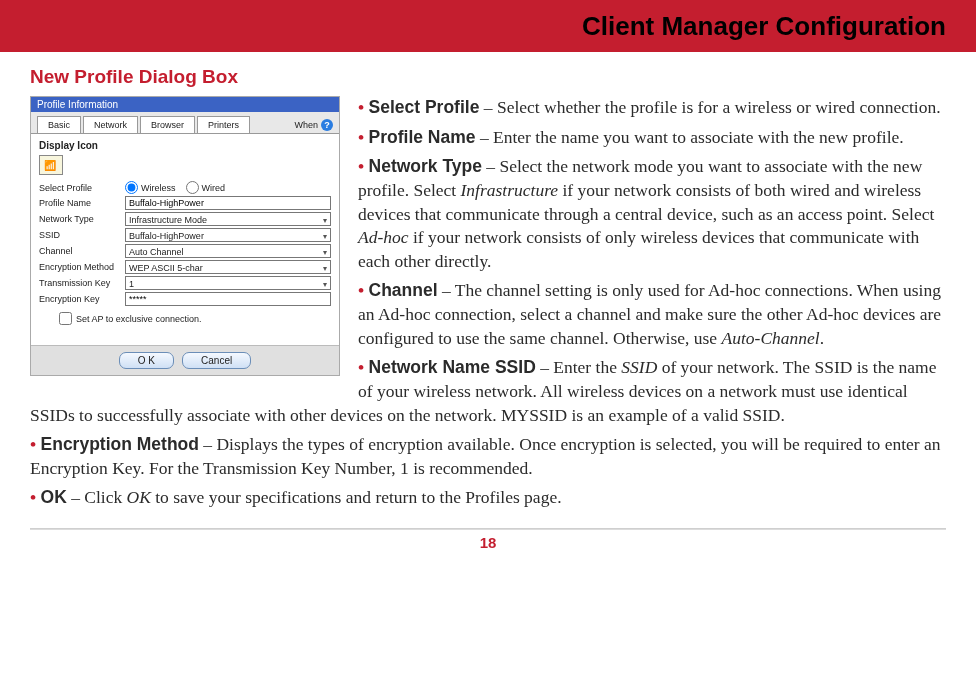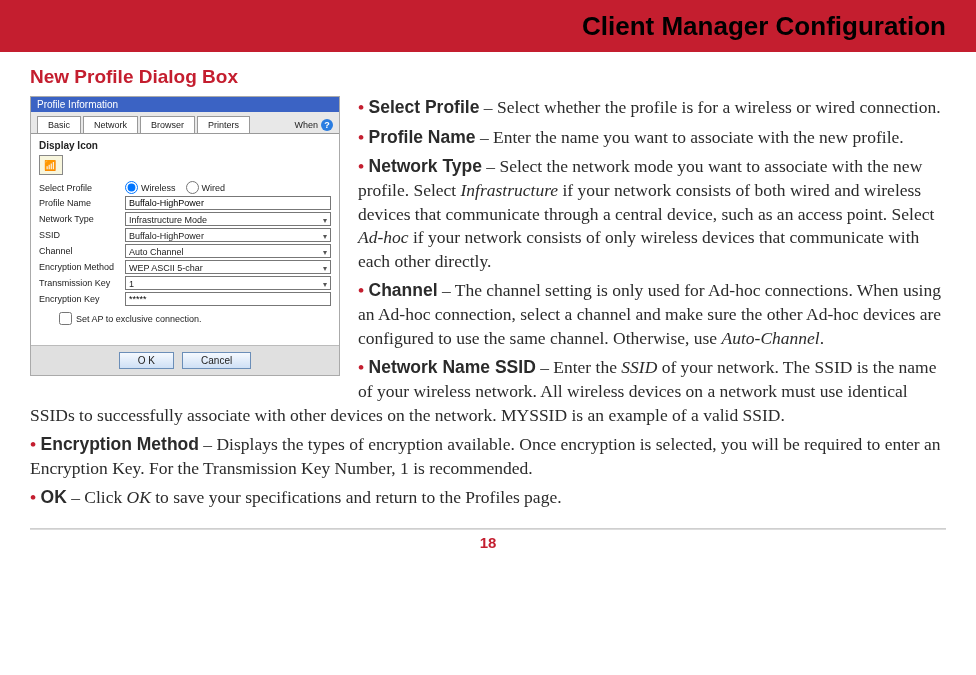--- a/index.html
+++ b/index.html
@@ -114,21 +114,21 @@
   }
   .ss-select .arrow { font-size:8px; color:#555; }
   .ss-check { display:flex; align-items:center; gap:4px; margin-top:6px; font-size:9px; padding-left:20px;}
   .ss-check input{ margin:0;}
   .ss-buttons {
     background:#e0e0e0; border-top:1px solid #bbb;
     display:flex; justify-content:center; gap:8px; padding:6px;
   }
   .ss-btn {
     border:1px solid #6b8eb8; background:linear-gradient(#f5f9ff,#cfe0f5);
-    padding:2px 18px; font-size:10px; border-radius:0;
+    padding:2px 18px; font-size:10px; border-radius:7px;
   }
   
   .doc-body {
     font-size: 17.5px;
     line-height: 1.35;
     color: #2b2b2b;
   }
   .doc-body .bullet { margin-bottom: 6px; }
   .term { font-family: Arial, Helvetica, sans-serif; font-weight: bold; }
   .dot { color:#c41e2f; font-weight:bold; }

